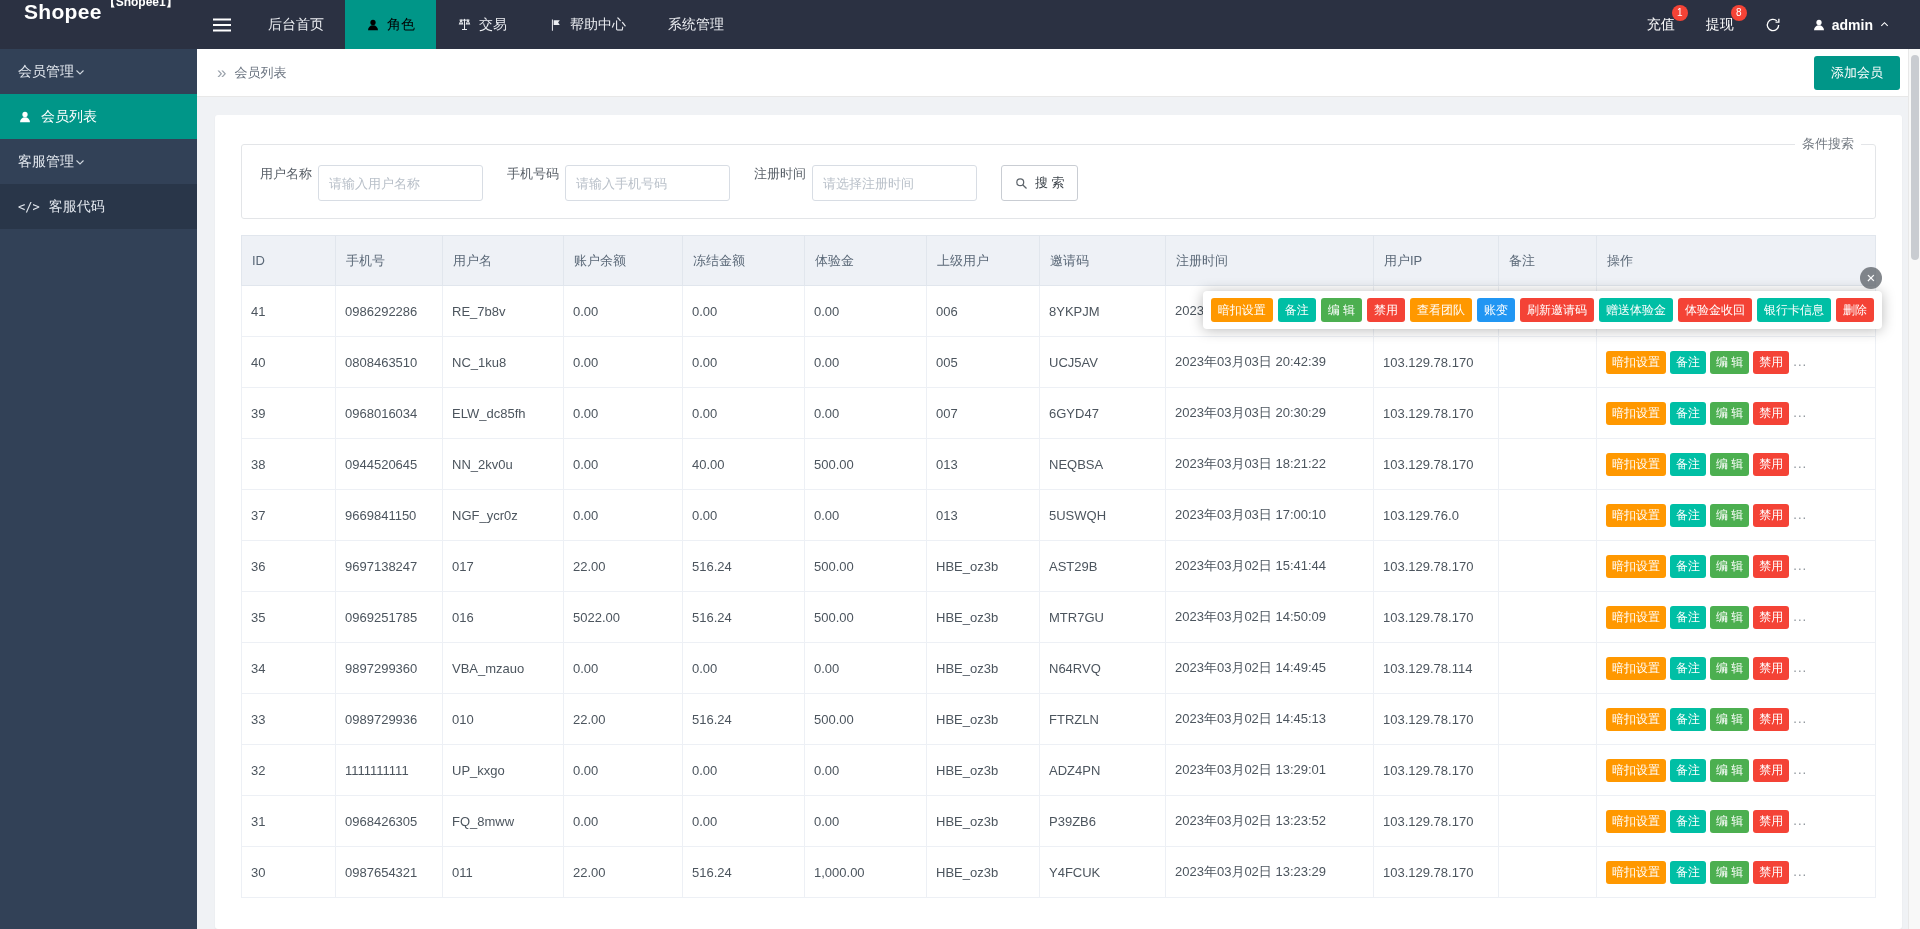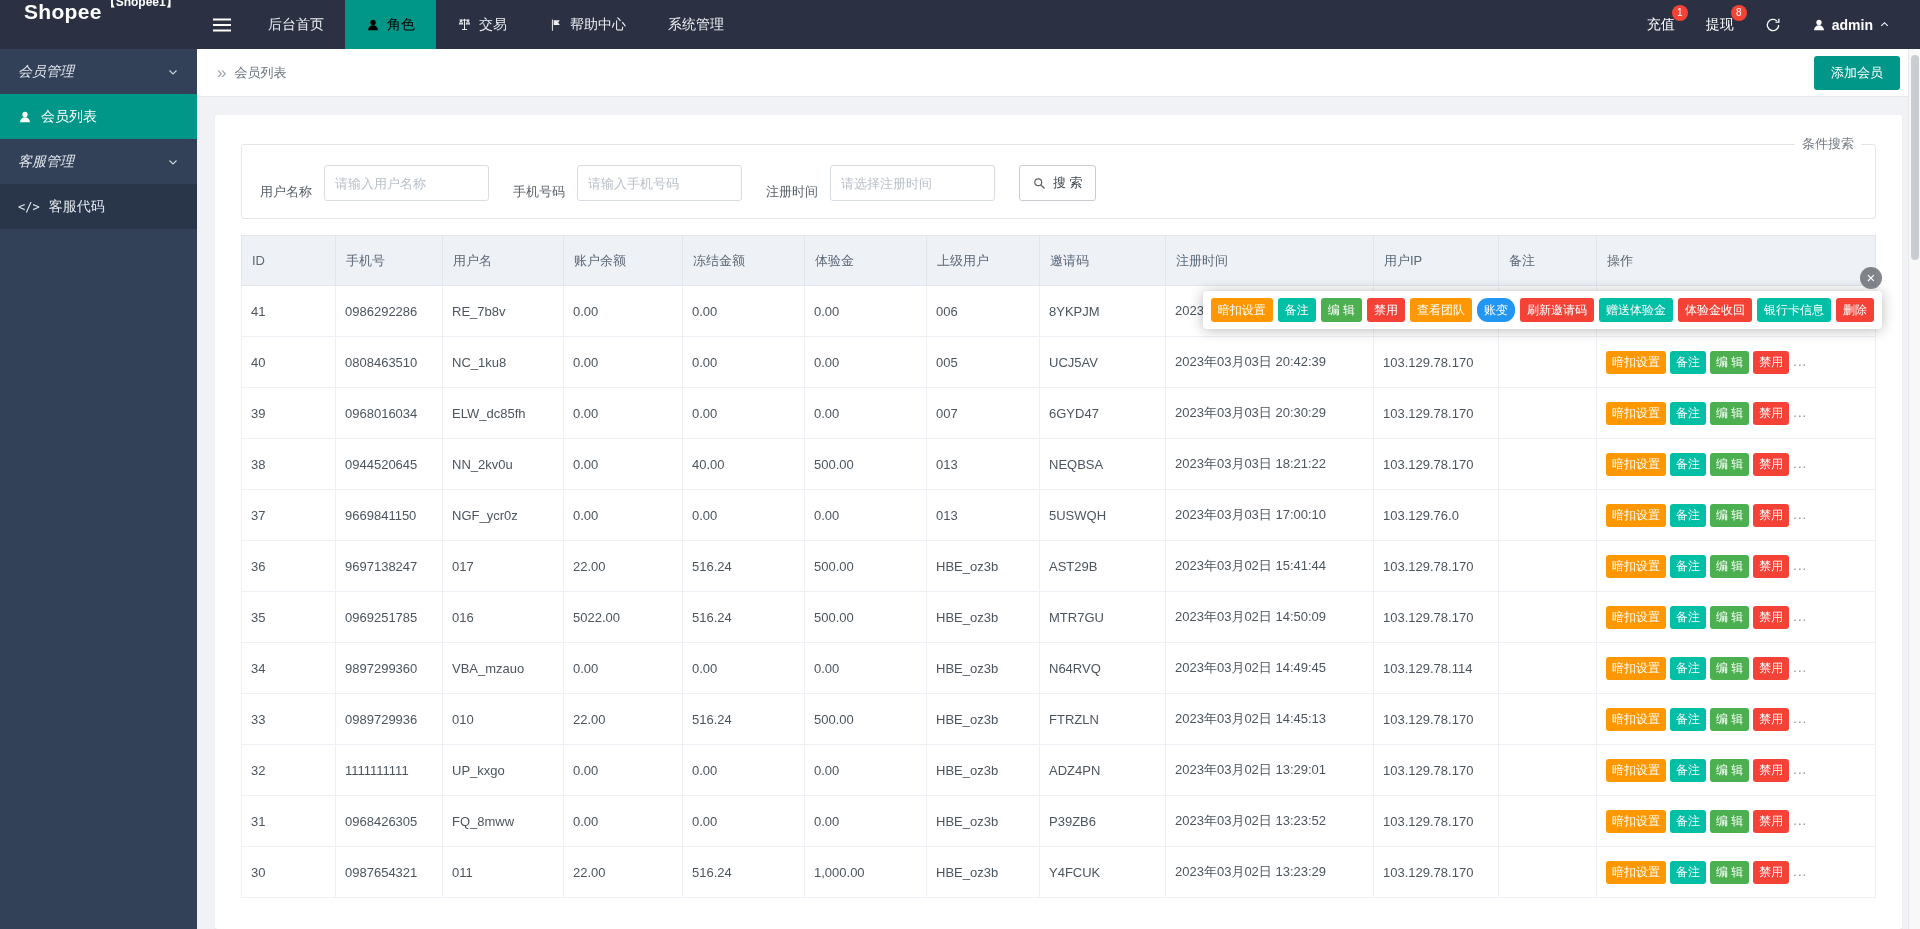--- a/index.html
+++ b/index.html
@@ -20,22 +20,22 @@
   .topbar-right { margin-left:auto; display:flex; align-items:center; gap:31px; padding-right:30px; }
   .badge-wrap { position:relative; font-size:14px; cursor:pointer; }
   .badge { position:absolute; top:-11px; right:-13px; background:#f44336; color:#fff; font-size:10px;
     min-width:16px; height:16px; line-height:16px; border-radius:8px; text-align:center; padding:0 4px; }
   .refresh-btn { display:flex; align-items:center; cursor:pointer; }
   .admin-menu { display:flex; align-items:center; gap:6px; font-size:14px; font-weight:bold; cursor:pointer; }
 
   
   .sidebar { position:fixed; top:49px; left:0; bottom:0; width:197px; background:#324157;
     color:#e2e7ee; z-index:20; }
-  .group-title { height:45px; display:flex; align-items:center; justify-content:space-between;
-    padding:0 18px; font-size:14px; cursor:pointer;font-style:italic; }
+  .group-title { height:45px; display:flex; align-items:center; 
+    padding:0 18px; font-size:14px; cursor:pointer; }
   .menu-item { height:45px; display:flex; align-items:center; gap:9px; padding:0 18px;
     font-size:14px; background:#293649; cursor:pointer; }
   .menu-item.active { background:#009688; color:#fff; }
   .code-glyph { font-family:"DejaVu Sans Mono","Liberation Mono",monospace; font-size:12px; }
 
   
   .main { position:absolute; left:197px; top:49px; right:0; bottom:0; overflow:hidden; }
   .breadcrumb-bar { height:48px; background:#fff; display:flex; align-items:center;
     padding:0 20px; border-bottom:1px solid #e8e8e8; }
   .crumb-icon { color:#9aa2ab; font-size:17px; margin-right:8px; }
@@ -43,21 +43,21 @@
   .add-btn { margin-left:auto; background:#009688; color:#fff; font-size:13px; padding:0 17px;
     height:34px; border:none; border-radius:3px; cursor:pointer; font-family:inherit; }
   .content { padding:18px 18px 0; height:calc(100% - 48px); }
   .card { background:#fff; border-radius:3px; min-height:100%; padding:20px 26px;
     box-shadow:0 1px 2px rgba(0,0,0,.06); overflow:hidden; }
 
   
   .search-box { border:1px solid #e3e5e8; border-radius:3px; padding:12px 18px 17px; margin-bottom:16px; }
   .search-box legend { font-size:13px; color:#737a82; padding:0 7px; margin-left:4px;text-align:right; }
   .search-row { display:flex; align-items:center; gap:24px; }
-  .field { display:flex; align-items:flex-end; gap:12px; }
+  .field { display:flex; align-items:flex-start; gap:6px; }
   .field-label { font-size:13px; color:#596068; white-space:nowrap; }
   .field input { width:165px; height:36px; border:1px solid #d8dde4; border-radius:3px;
     padding:0 10px; font-size:13px; color:#333; outline:none; font-family:inherit; }
   .field input::placeholder { color:#b9c0c9; }
   .search-btn { height:36px; padding:0 12px; background:#fff; border:1px solid #c9cdd3;
     border-radius:3px; font-size:13px; color:#3c434a; display:flex; align-items:center; gap:6px;
     cursor:pointer; font-family:inherit; }
 
   
   .table-wrap { position:relative; }
@@ -424,21 +424,21 @@
             </tbody>
         </table>
 
         <div class="popup">
           <div class="popup-buttons">
               <span class="abtn" style="background: rgb(255, 152, 0);">暗扣设置</span>
               <span class="abtn" style="background: rgb(0, 191, 165);">备注</span>
               <span class="abtn" style="background: rgb(76, 175, 80);">编 辑</span>
               <span class="abtn" style="background: rgb(244, 67, 54);">禁用</span>
               <span class="abtn" style="background: rgb(255, 152, 0);">查看团队</span>
-              <span class="abtn" style="background: rgb(33, 150, 243); border-radius: 11px;">账变</span>
+              <span class="abtn" style="background: rgb(33, 150, 243);">账变</span>
               <span class="abtn" style="background: rgb(244, 67, 54);">刷新邀请码</span>
               <span class="abtn" style="background: rgb(0, 191, 165);">赠送体验金</span>
               <span class="abtn" style="background: rgb(244, 67, 54);">体验金收回</span>
               <span class="abtn" style="background: rgb(0, 191, 165);">银行卡信息</span>
               <span class="abtn" style="background: rgb(244, 67, 54);">删除</span>
             </div>
           <div class="popup-close">×</div>
         </div>
       </div>
 

